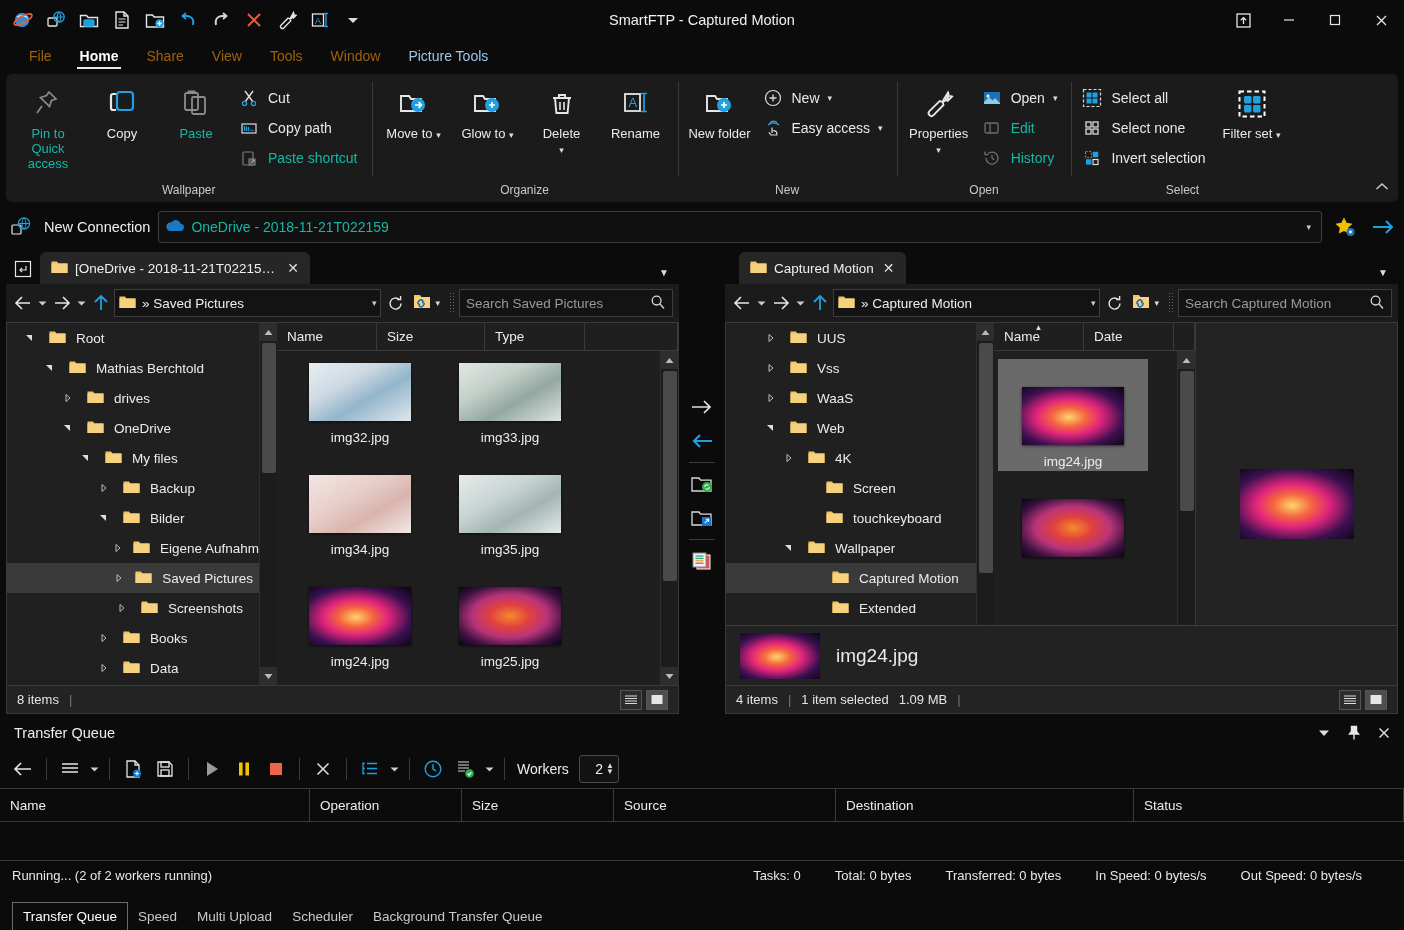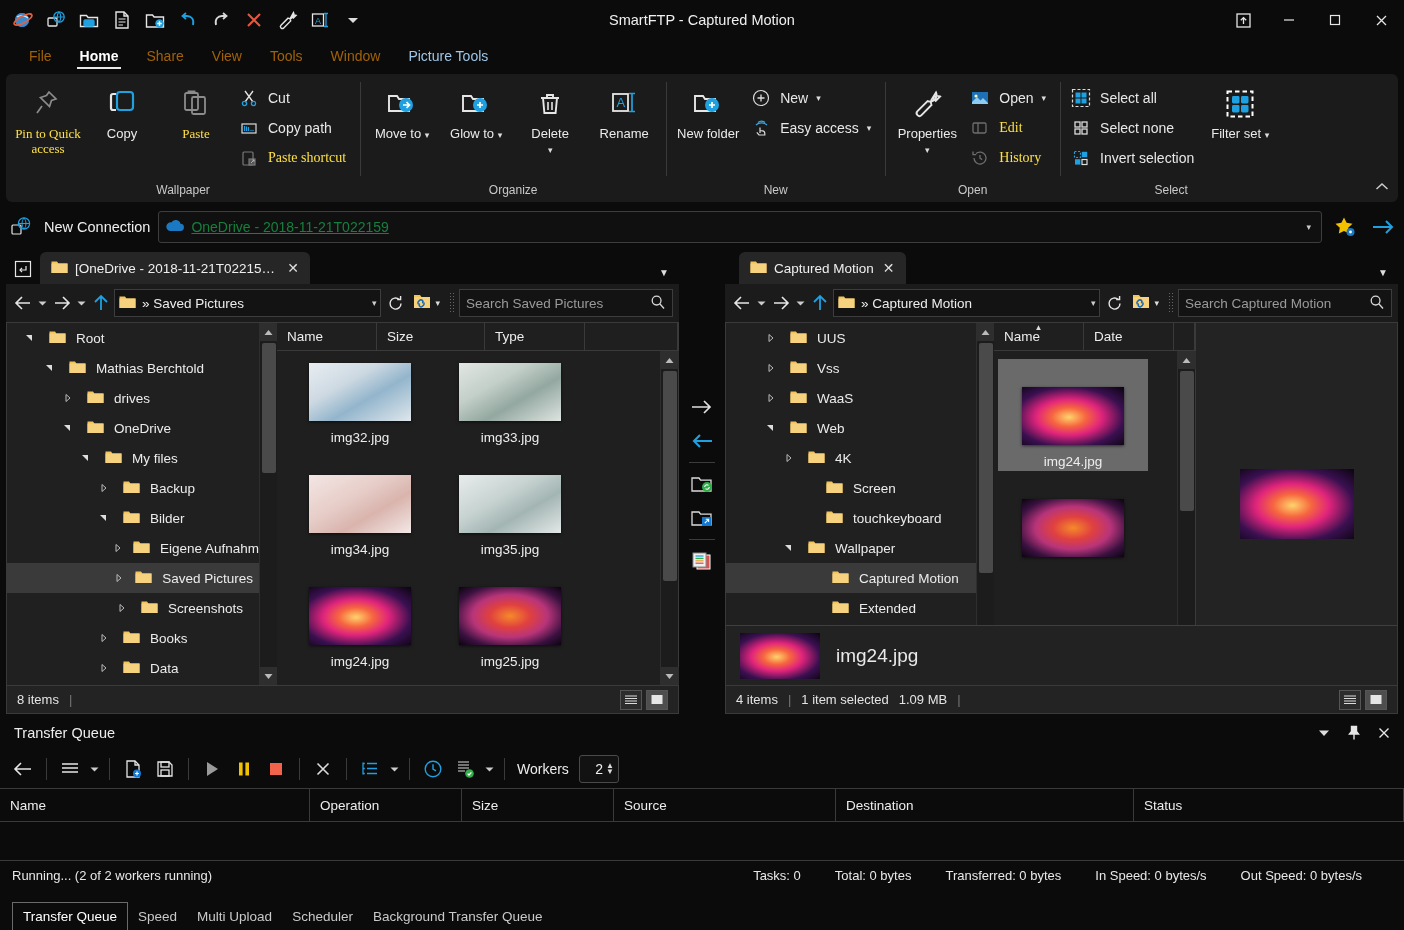--- a/index.html
+++ b/index.html
@@ -30,35 +30,35 @@
 
   
   .ribbon { height:128px; background:#1b1b1b; margin:4px 6px 0 6px; border-radius:6px; display:flex; position:relative; }
   .rgroup { display:flex; flex-direction:column; position:relative; padding:4px 6px 0; }
   .rgroup + .rgroup:before { content:""; position:absolute; left:0; top:8px; bottom:26px; width:1px; background:#3a3a3a; }
   .rgroup-body { display:flex; align-items:flex-start; flex:1; gap:2px; }
   .rgroup-title { text-align:center; font-size:12px; color:#c9c9c9; padding-bottom:5px; }
   .bigbtn { width:72px; display:flex; flex-direction:column; align-items:center; padding:6px 2px 2px; border-radius:4px; }
   .bigbtn .ic { height:40px; display:flex; align-items:center; justify-content:center; }
   .bigbtn .lb { font-size:13px; text-align:center; line-height:15px; color:#ebebeb; margin-top:2px; }
-  .bigbtn.dis .lb, .smallbtn.dis .lb { color:#fde047;font-family:Liberation Serif, serif; }
+  .bigbtn.dis .lb, .smallbtn.dis .lb { color:#14b8a6; }
   .smallcol { display:flex; flex-direction:column; padding-top:5px; }
   .smallbtn { display:flex; align-items:center; gap:8px; padding:3px 8px 3px 4px; border-radius:4px; height:30px; }
   .smallbtn .ic { width:22px; height:22px; display:flex; align-items:center; justify-content:center; }
   .smallbtn .lb { font-size:14px; white-space:nowrap; }
   .caret { font-size:9px; color:#ddd; }
   .ribbon-collapse { position:absolute; right:8px; bottom:6px; font-size:12px; color:#ccc; }
 
   
   .connbar { display:flex; align-items:center; height:38px; margin:6px 6px 0; gap:8px; }
   .conn-ico { width:30px; display:flex; justify-content:center; }
   .conn-label { font-size:14.5px; color:#efefef; white-space:nowrap; }
   .conn-input { flex:1; height:32px; border:1px solid #3d3d3d; border-radius:3px; background:#101010;
                 display:flex; align-items:center; padding:0 6px; gap:6px; }
-  .conn-input .val { font-size:14px; color:#15803d;text-decoration:underline; }
+  .conn-input .val { font-size:14px; color:#14b8a6; }
   .conn-input .dd { margin-left:auto; font-size:9px; color:#ccc; padding-right:4px; }
   .conn-star, .conn-go { width:30px; display:flex; justify-content:center; align-items:center; }
 
   
   .panes { display:flex; position:absolute; top:250px; left:6px; right:6px; height:464px; gap:4px; }
   .pane { flex:1; display:flex; flex-direction:column; min-width:0; }
 
   .tabstrip { height:34px; display:flex; align-items:flex-end; position:relative; }
   .tab-lead { width:34px; height:30px; display:flex; align-items:center; justify-content:center; }
   .ftab { height:32px; background:#262626; border-radius:6px 6px 0 0; display:flex; align-items:center;

